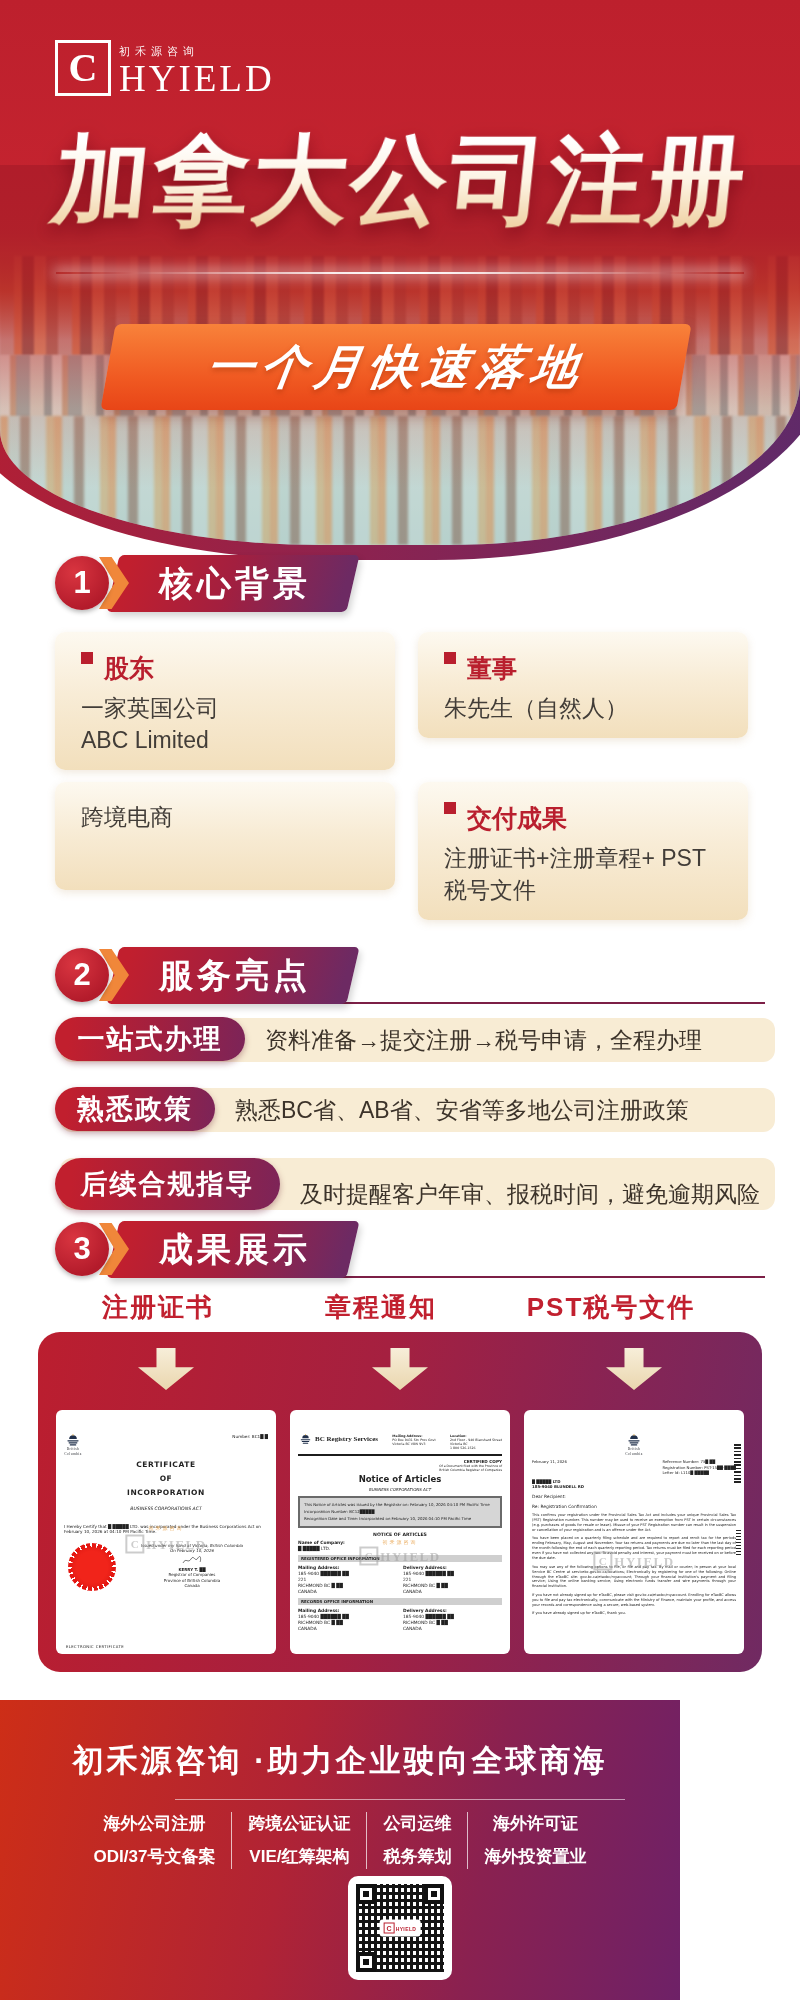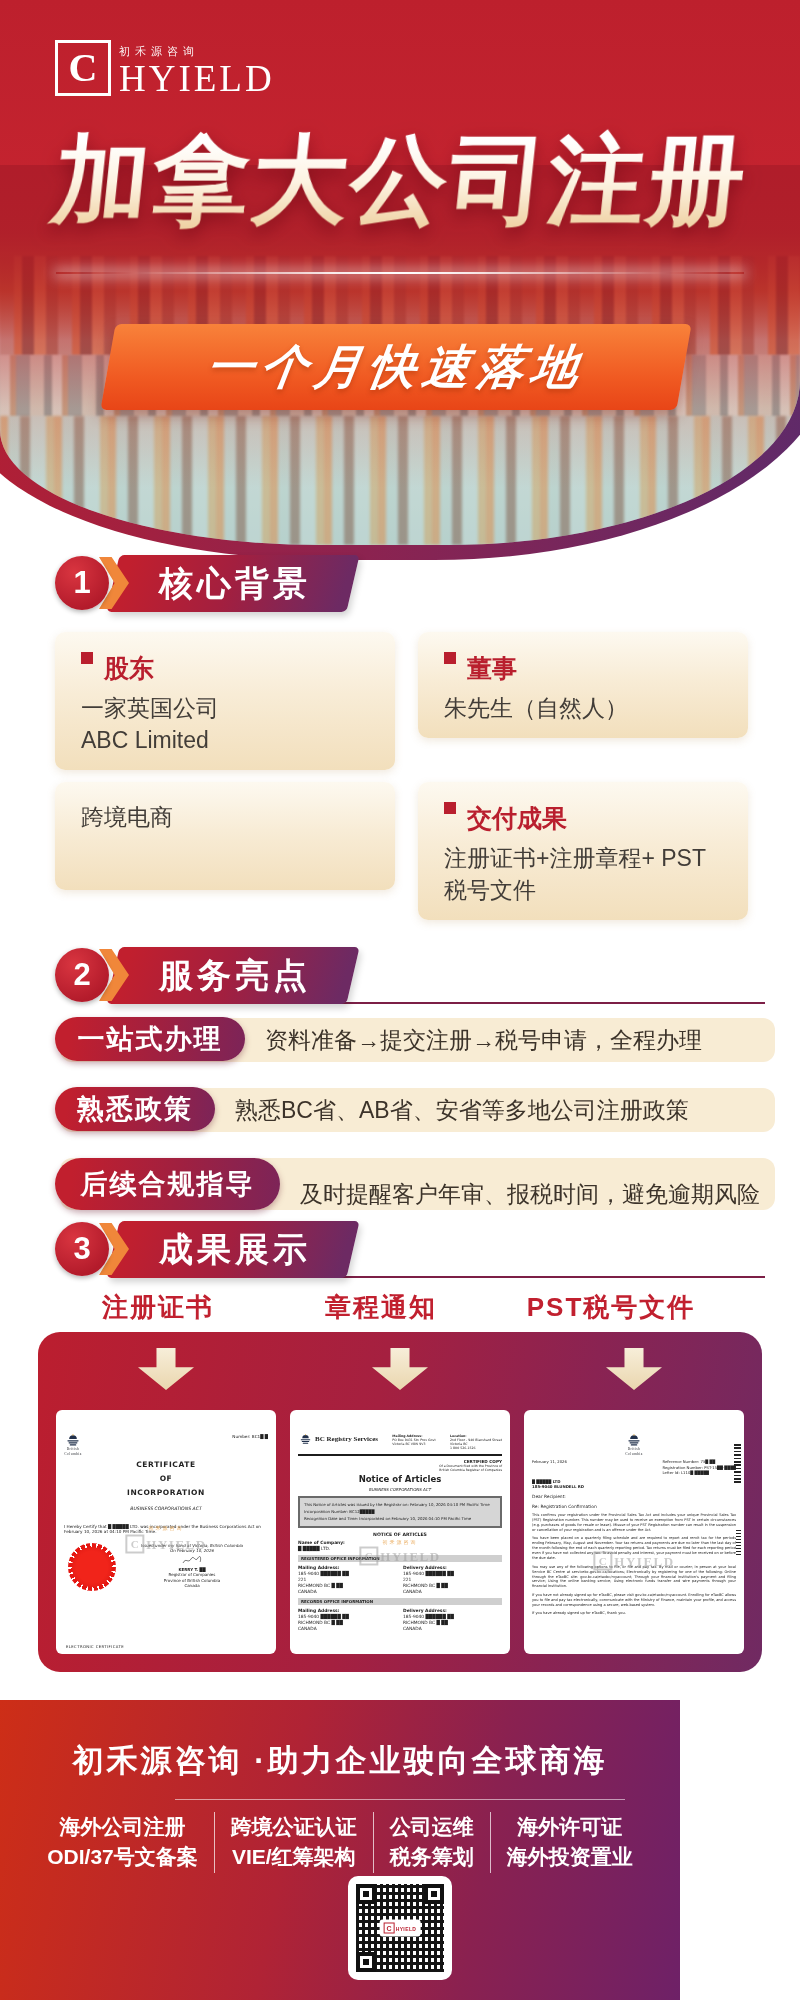--- a/index.html
+++ b/index.html
@@ -153,22 +153,22 @@
   .d3-p{margin-top:3.5px;text-align:justify;font-size:3.55px;line-height:1.4;}
   .d3-greet{margin-top:4px;}
 
   
   .footer{position:absolute;left:0;top:1700px;width:680px;height:300px;
       background:linear-gradient(100deg,#cd2e17 0%,#b02335 42%,#8a2150 70%,#6e2167 100%);}
   .f-title{position:absolute;left:0;top:40px;width:100%;text-align:center;color:#fff;
       font-size:31px;font-weight:900;letter-spacing:3px;}
   .f-div{position:absolute;left:175px;top:99px;width:450px;height:1px;background:rgba(255,255,255,.55);}
   .f-services{position:absolute;left:0;top:112px;width:100%;display:flex;justify-content:center;align-items:stretch;}
-  .f-col{padding:0 16px;text-align:center;color:#fff;font-size:21px;font-weight:bold;line-height:1.45;
-      display:flex;flex-direction:column;justify-content:center;}
+  .f-col{padding:0 16px;text-align:center;color:#fff;font-size:17px;font-weight:bold;line-height:1.45;
+      display:flex;flex-direction:column;justify-content:center;gap:8px;}
   .f-col + .f-col{border-left:1.5px solid rgba(255,255,255,.7);}
   .qr{position:absolute;left:348px;top:176px;width:104px;height:104px;background:#fff;border-radius:10px;
       padding:8px;box-sizing:border-box;}
   .qr-inner{position:relative;width:88px;height:88px;
       background-image:repeating-linear-gradient(0deg,#141414 0 3px,transparent 3px 7px),
                        repeating-linear-gradient(90deg,#141414 0 3px,transparent 3px 6px);}
   .qf{position:absolute;width:20px;height:20px;border:4px solid #111;background:#fff;box-sizing:border-box;}
   .qf::after{content:'';position:absolute;inset:3px;background:#111;}
   .qf.tl{left:0;top:0;} .qf.tr{right:0;top:0;} .qf.bl{left:0;bottom:0;}
   .qr-logo{position:absolute;left:50%;top:50%;transform:translate(-50%,-50%);background:#fff;border-radius:3px;

